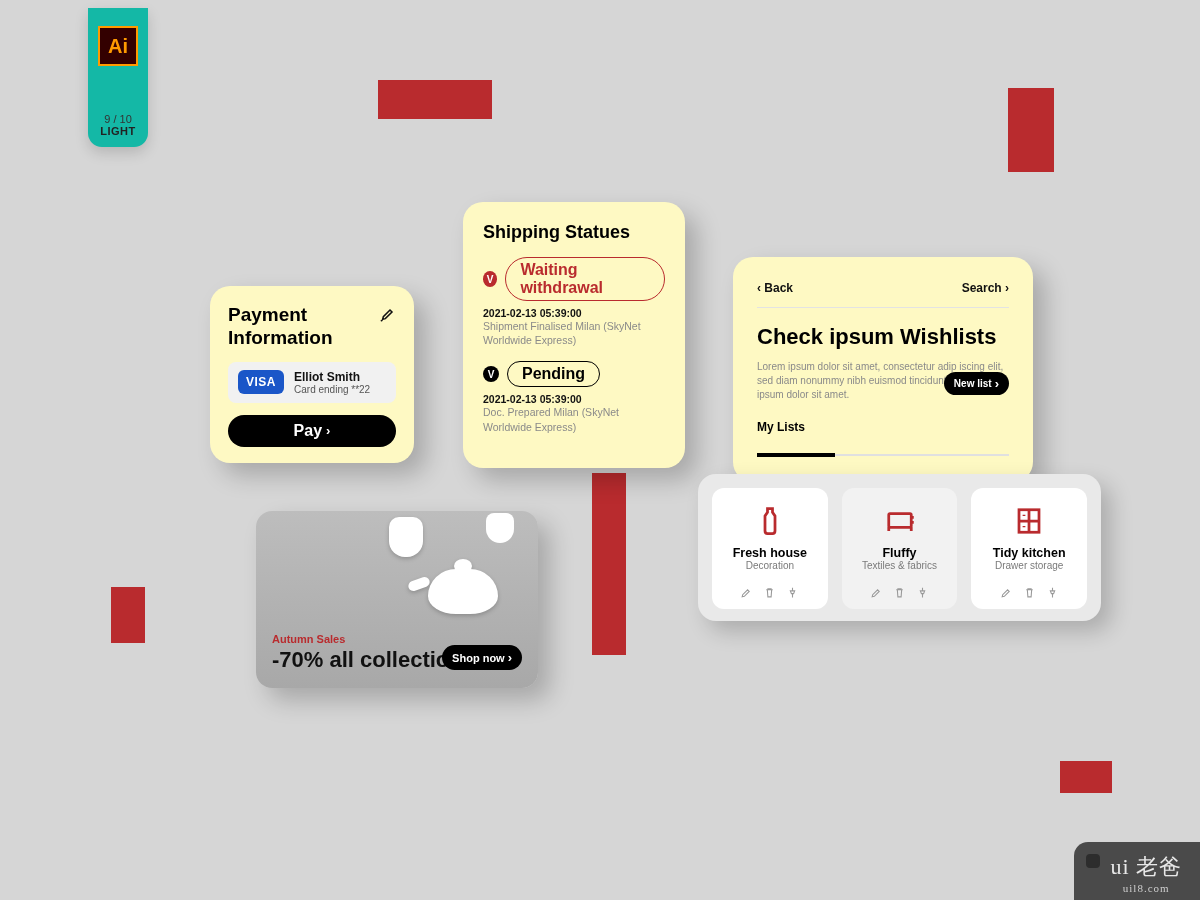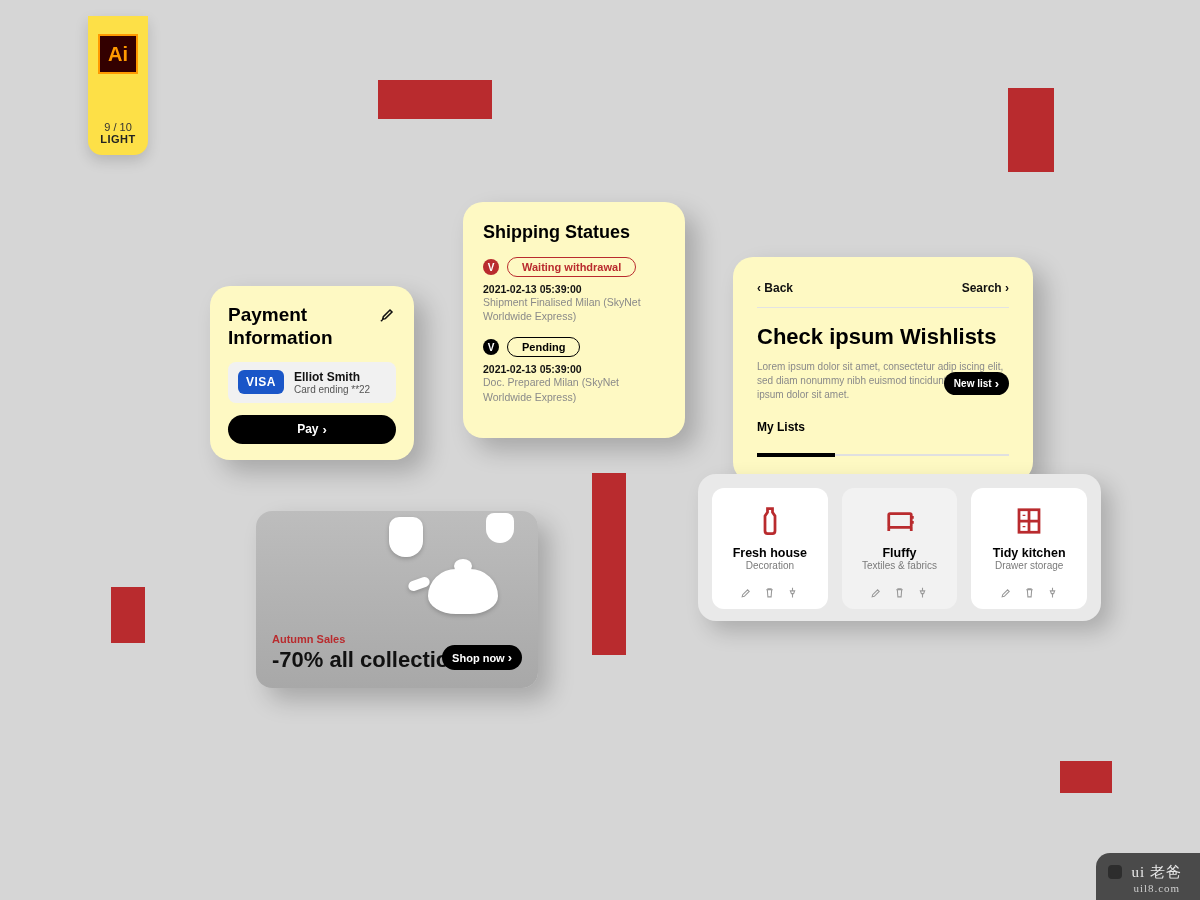--- a/index.html
+++ b/index.html
@@ -14,23 +14,23 @@
   
   .deco-red { position: absolute; background: #b92b2e; }
   .deco-1 { left: 378px; top: 80px;  width: 114px; height: 39px; }
   .deco-2 { left: 1008px; top: 88px;  width: 46px;  height: 84px; }
   .deco-3 { left: 111px;  top: 587px; width: 34px;  height: 56px; }
   .deco-4 { left: 592px;  top: 473px; width: 34px;  height: 182px; }
   .deco-5 { left: 1060px; top: 761px; width: 52px;  height: 32px; }
 
   
   .ai-badge {
-    position: absolute; left: 88px; top: 16px;
+    position: absolute; left: 88px; top: 8px;
     width: 60px; padding: 18px 6px 10px 6px;
-    background: #fde047;
+    background: #14b8a6;
     border-radius: 0 0 14px 14px;
     text-align: center;
     box-shadow: 0 6px 14px rgba(0,0,0,.15);
   }
   .ai-tile {
     width: 40px; height: 40px; margin: 0 auto 6px;
     background: #330000; border: 2px solid #ff9a00;
     display: flex; align-items: center; justify-content: center;
     font-weight: 700; font-size: 20px; color: #ff9a00;
   }
@@ -56,39 +56,39 @@
     background: #1a56c8; color: #fff; font-weight: 800;
     font-size: 12px; letter-spacing: .5px;
     padding: 5px 8px; border-radius: 6px;
   }
   .pay-name { font-size: 12px; font-weight: 800; color:#111; }
   .pay-sub  { font-size: 10px; color:#555; }
   .black-btn {
     margin-top: 12px; width: 100%;
     background: #000; color:#fff; border:none;
     border-radius: 999px; padding: 7px 0;
-    font-size: 12px; font-weight: 700; cursor: pointer;
+    font-size: 16px; font-weight: 700; cursor: pointer;
     display:flex; align-items:center; justify-content:center; gap:4px;
   }
   .chev::after { content:"›"; font-size:13px; }
 
   
   .shipping { left: 463px; top: 202px; width: 222px; padding: 20px 20px 20px; }
   .shipping h2 { font-size: 18px; font-weight: 800; margin-bottom: 14px; }
   .ship-item { margin-bottom: 14px; }
   .ship-head { display:flex; align-items:center; gap:8px; }
   .v-badge {
     width:16px; height:16px; border-radius:50%;
     display:flex; align-items:center; justify-content:center;
     font-size:10px; font-weight:800;
   }
   .v-badge.red   { background:#b92b2e; color:#fff; }
   .v-badge.black { background:#000;    color:#fff; }
   .status-pill {
-    font-size:11px; font-weight:700; padding:3px 14px;
+    font-size:16px; font-weight:700; padding:3px 14px;
     border-radius:999px; border:1.5px solid;
     display:inline-block;
   }
   .status-pill.red   { border-color:#b92b2e; color:#b92b2e; }
   .status-pill.black { border-color:#000;    color:#000;    }
   .ship-date { margin-top:6px; font-size:10.5px; font-weight:800; color:#111; }
   .ship-desc { font-size:10.5px; color:#8a8a8a; line-height:1.35; }
 
   
   .promo {
@@ -173,21 +173,21 @@
     position:absolute; right:0; bottom:0;
     background:#4a4a4a; color:#e8e8e8;
     border-radius:14px 0 0 0;
     padding:10px 18px 6px 36px;
     font-family: Georgia, serif;
   }
   .wm-dot{
     position:absolute; left:12px; top:12px; width:14px; height:14px;
     border:2px solid #2d2d2d; background:#2d2d2d; border-radius:4px;
   }
-  .wm-top{ font-size:15px; letter-spacing:1px;text-align:right; }
+  .wm-top{ font-size:22px; letter-spacing:1px;text-align:right; }
   .wm-bot{ font-size:11px; letter-spacing:1px; text-align:center; color:#cfcfcf; }
 </style>
 </head>
 <body>
 
 <div class="deco-red deco-1"></div>
 <div class="deco-red deco-2"></div>
 <div class="deco-red deco-3"></div>
 <div class="deco-red deco-4"></div>
 <div class="deco-red deco-5"></div>

